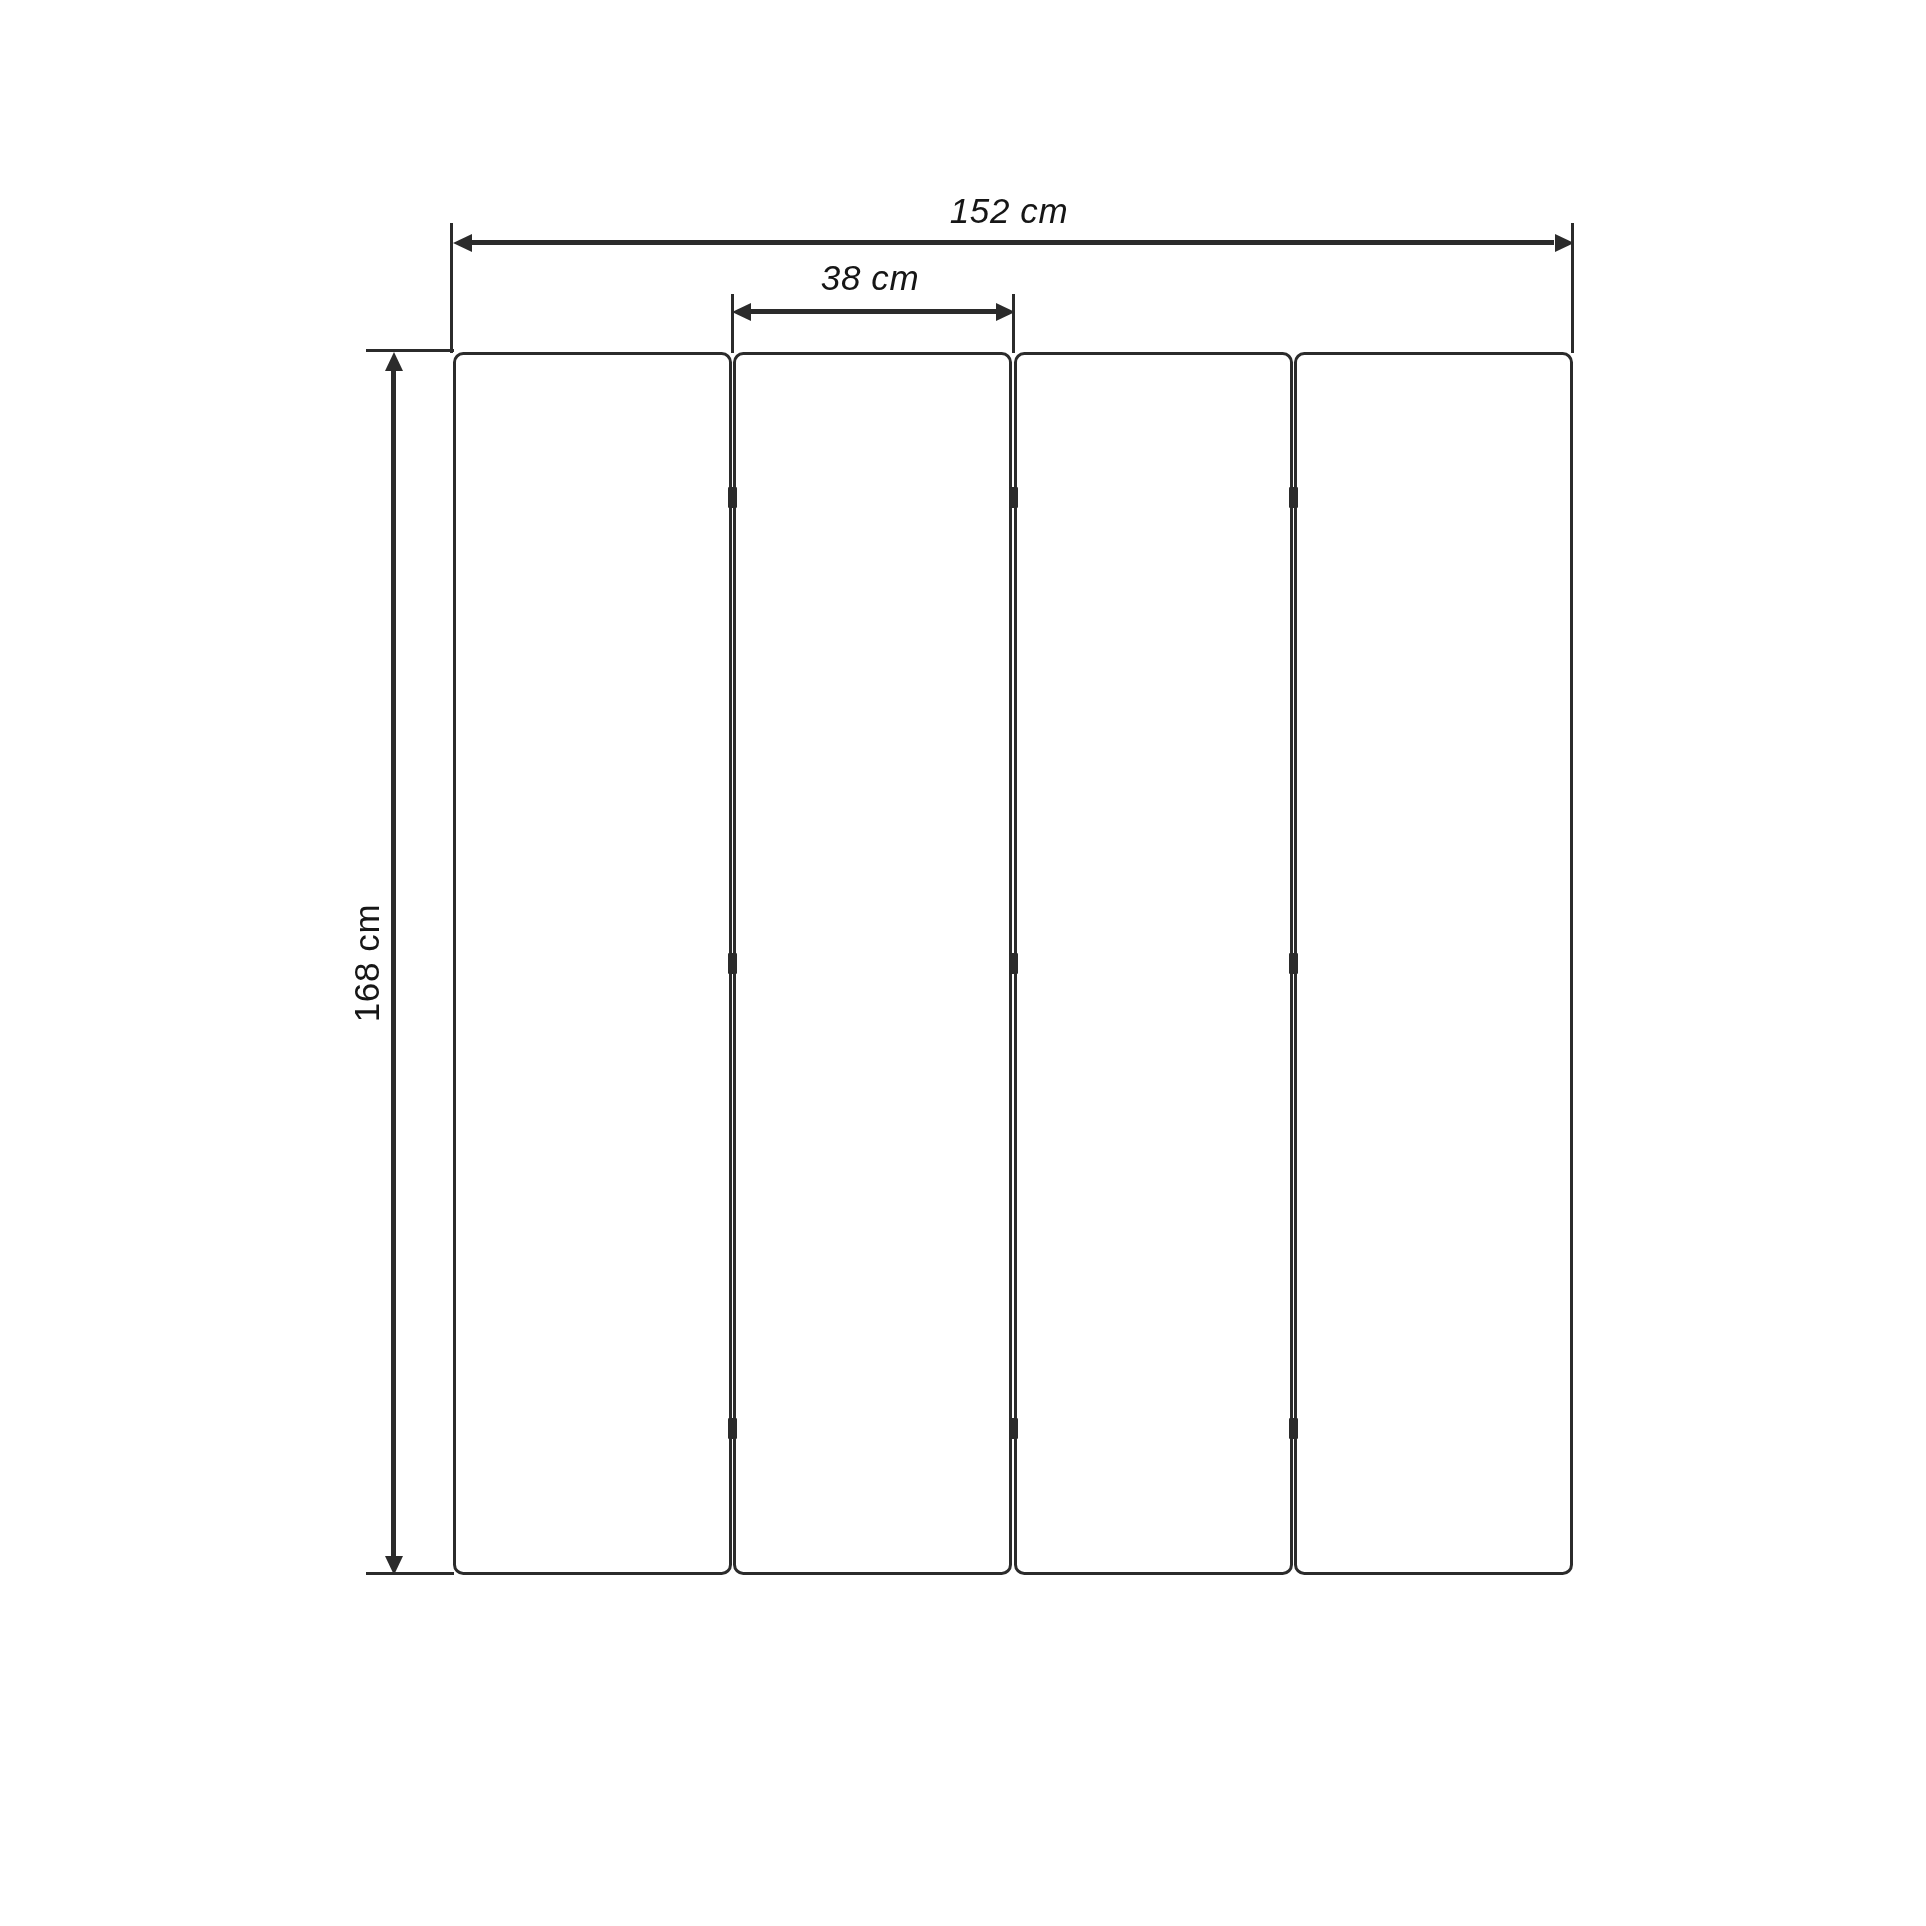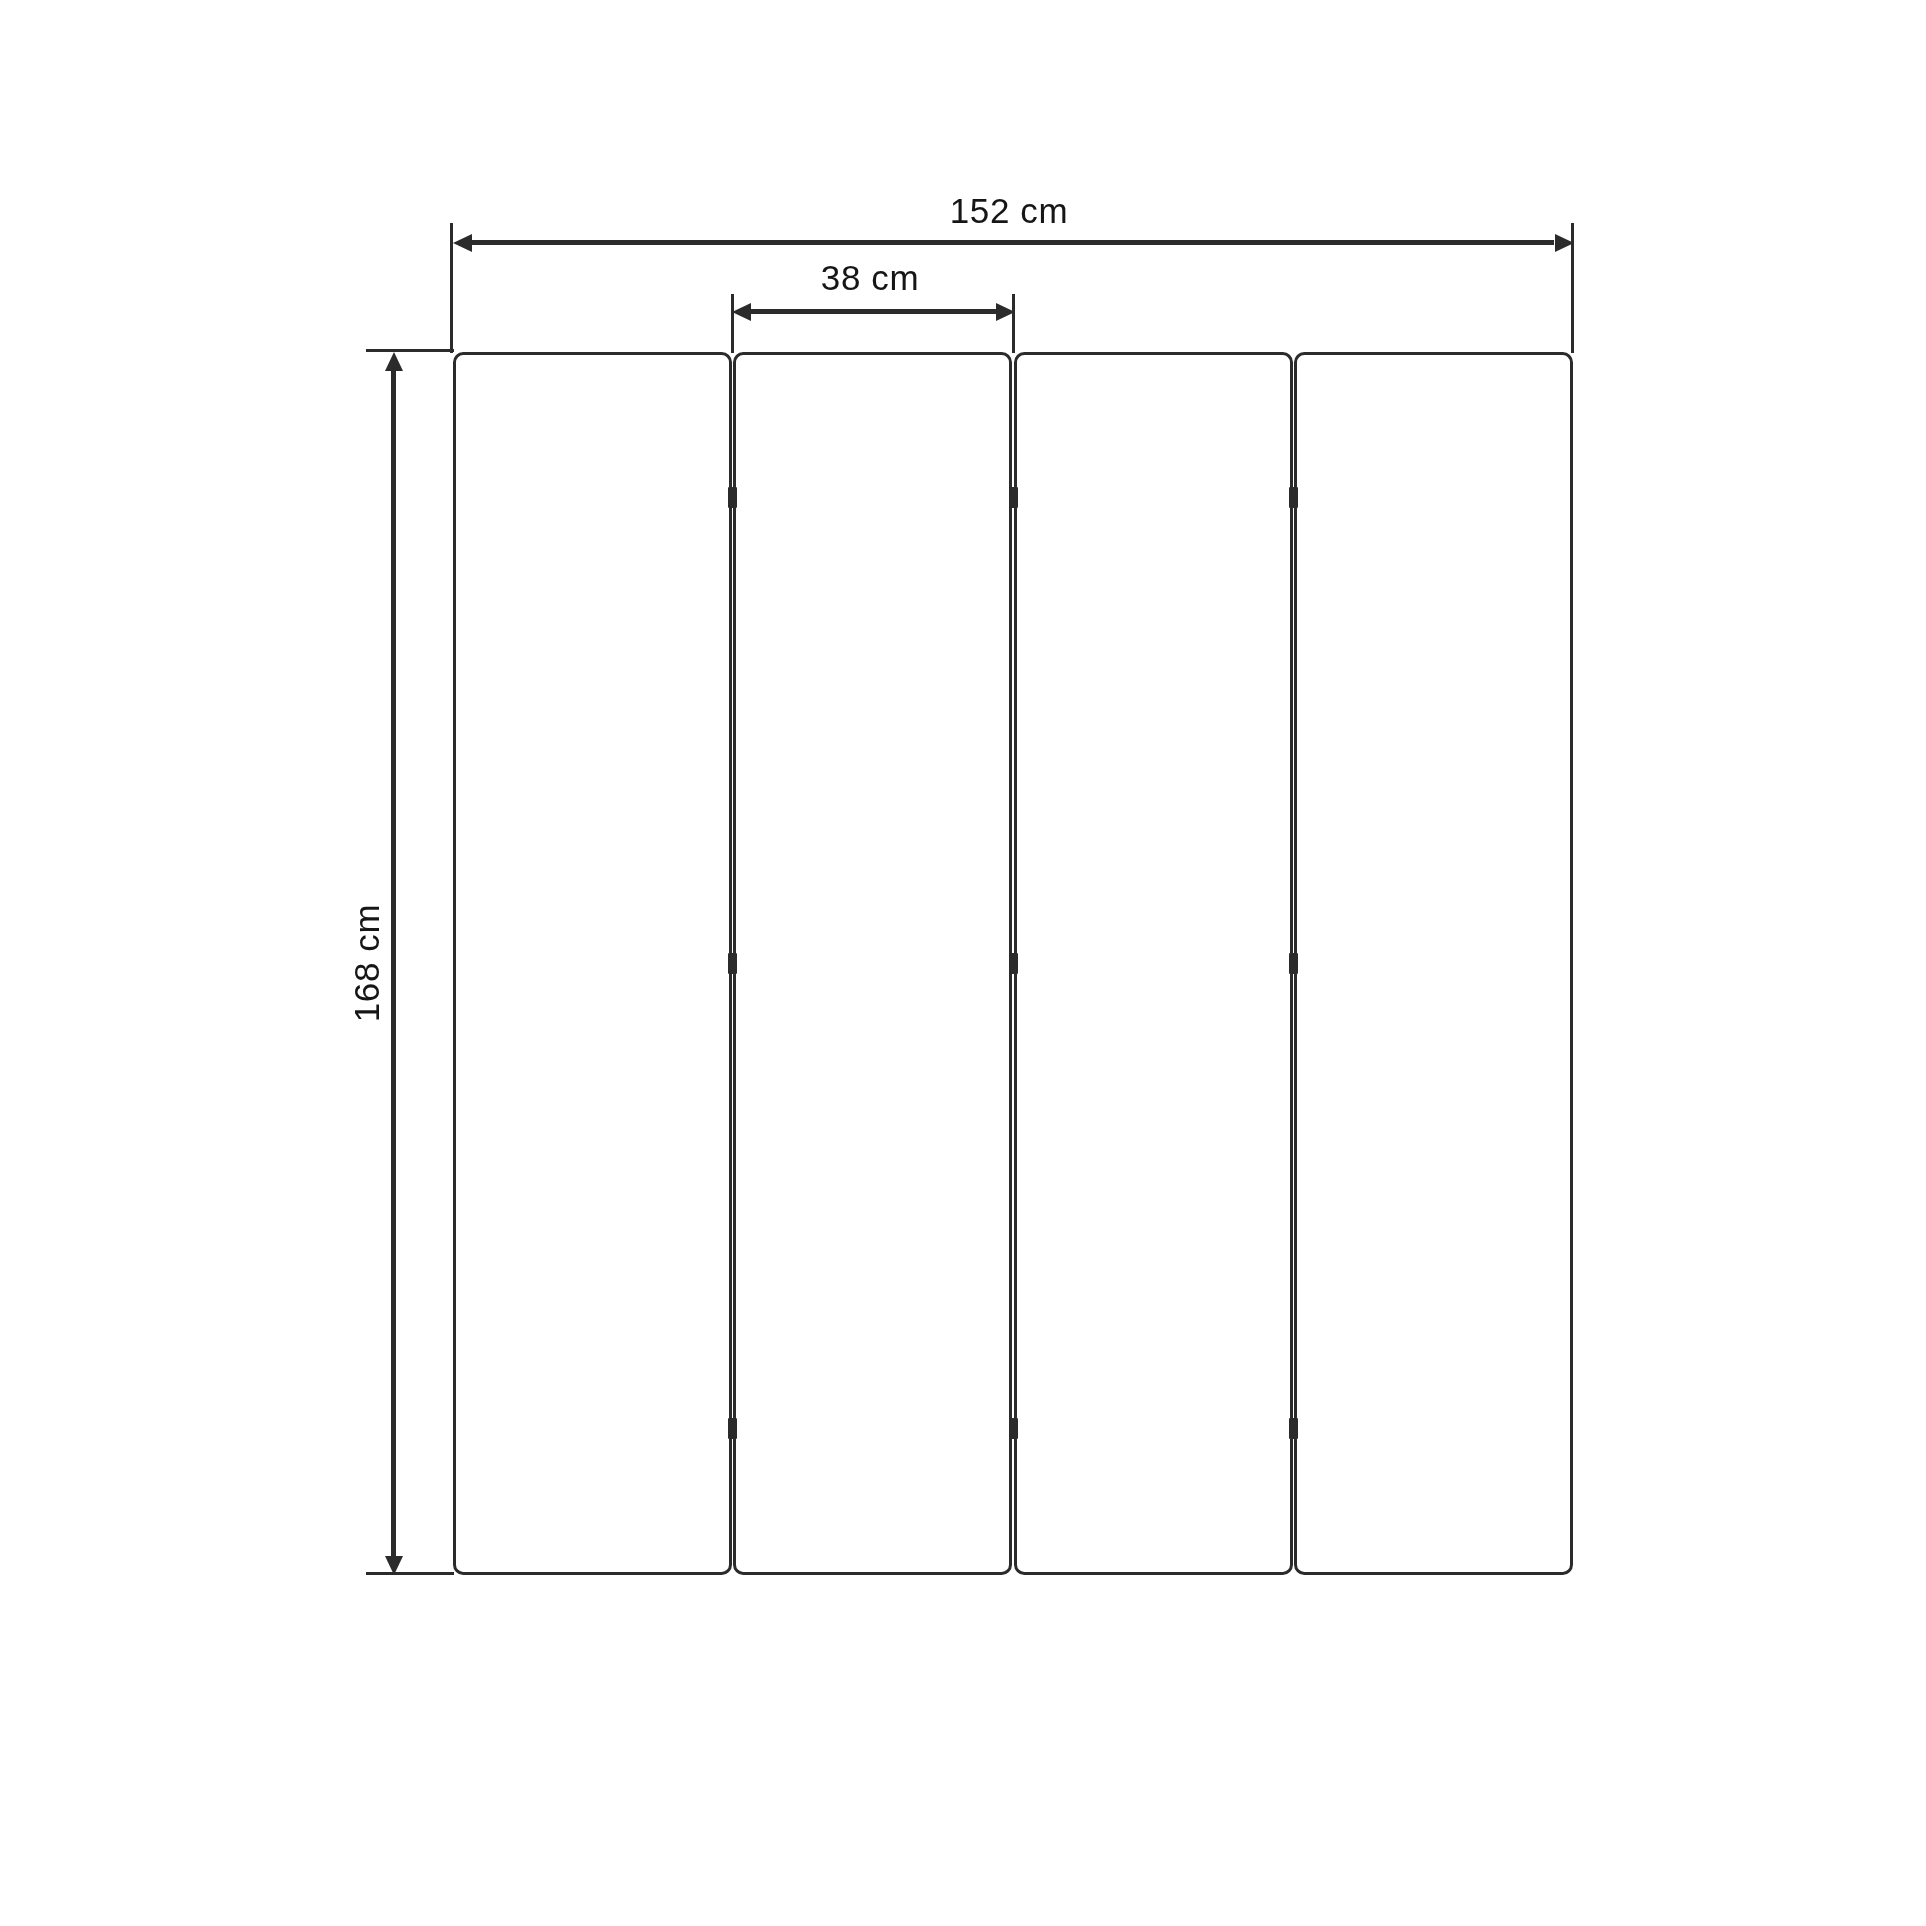--- a/index.html
+++ b/index.html
@@ -59,22 +59,22 @@
   .arr-down  { border-left: 9px solid transparent; border-right: 9px solid transparent; border-top: 19px solid var(--line); }
 
   .dim-label {
     position: absolute;
     font-size: 35px;
     font-weight: 500;
     letter-spacing: 0.6px;
     color: var(--text);
     white-space: nowrap;
   }
-  #label-total-width { left: 1009px; top: 191px; transform: translateX(-50%); }
-  #label-panel-width { left: 870px; top: 258px; transform: translateX(-50%); }
+  #label-total-width { left: 1009px; top: 191px; transform: translateX(-50%); font-style: italic; }
+  #label-panel-width { left: 870px; top: 258px; transform: translateX(-50%); font-style: italic; }
   #label-height      { left: 367px;  top: 963px; transform: translate(-50%,-50%) rotate(-90deg); }
 
   
   #ext-152-left  { left: 450px;  top: 223px; width: 2.6px; height: 130px; }
   #ext-152-right { left: 1571px; top: 223px; width: 2.6px; height: 130px; }
   #shaft-152 { left: 469px; top: 240px; width: 1085px; }
   #arr-152-l { left: 453px;  top: 234px; }
   #arr-152-r { left: 1555px; top: 234px; }
 
   

